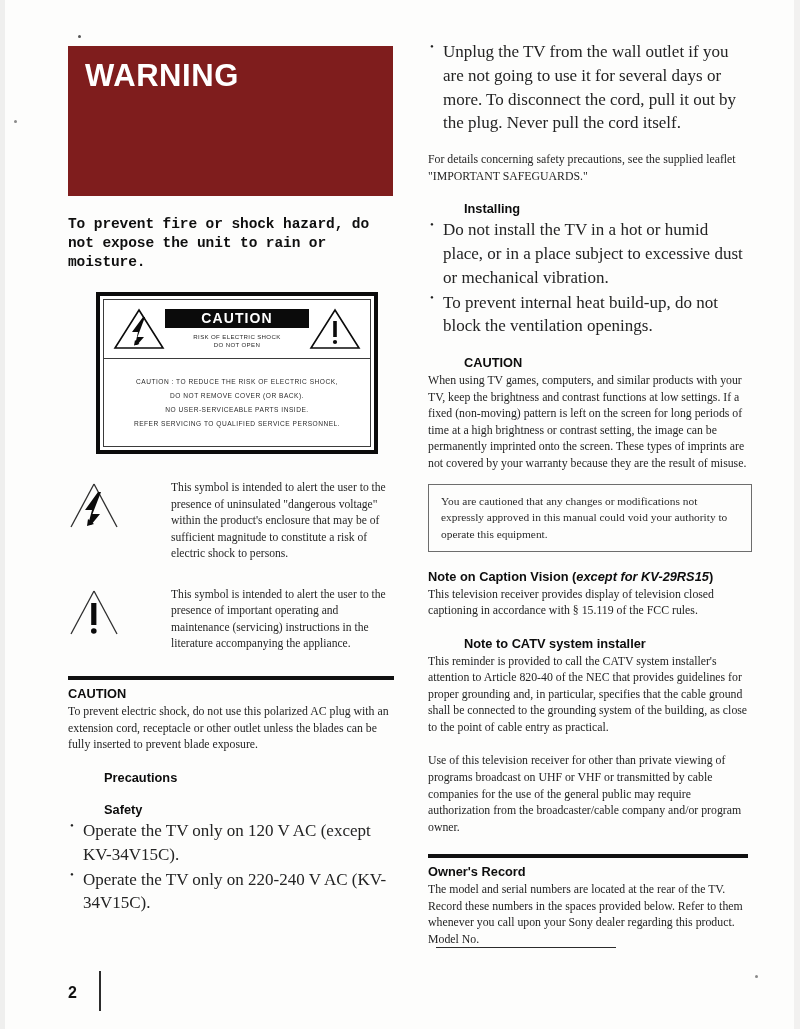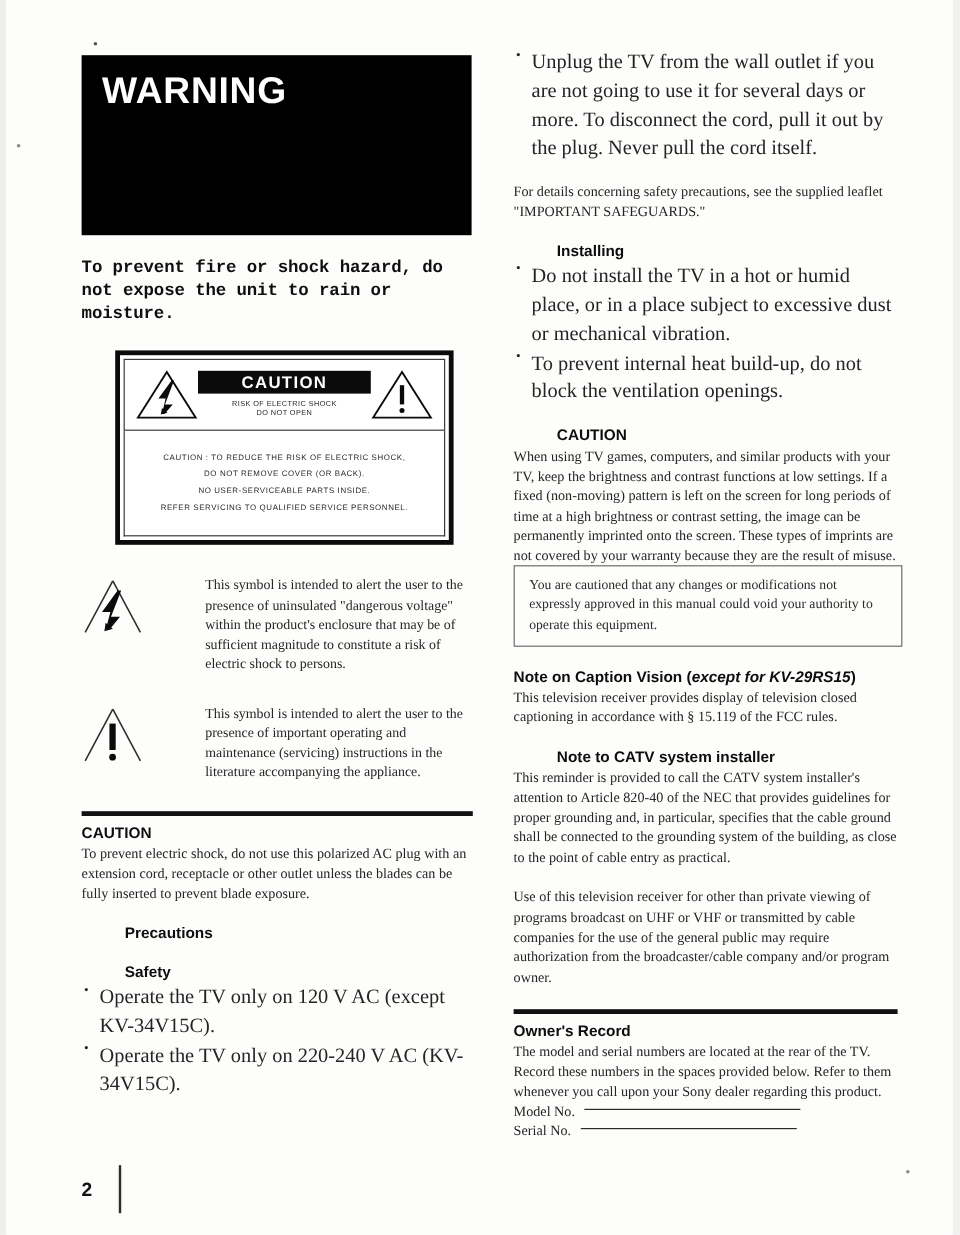--- a/index.html
+++ b/index.html
@@ -17,21 +17,21 @@
   .scan-edge-right{position:absolute;right:0;top:0;width:6px;height:1029px;background:#f2f1f0;}
   .scan-speck{position:absolute;background:#8a8a8a;border-radius:50%;}
 
   .page{position:absolute;left:0;top:0;width:800px;height:1029px;}
 
   .col-left{position:absolute;left:68px;top:30px;width:326px;}
   .col-right{position:absolute;left:428px;top:38px;width:320px;}
 
   
   .warning-box{
-    width:325px;height:150px;background:#000000;
+    width:325px;height:150px;background:#7f1d1d;
     margin-top:16px;position:relative;
   }
   .warning-box .wtext{
     position:absolute;left:17px;top:12px;
     color:#ffffff;
     font-family:"Liberation Sans",sans-serif;
     font-weight:bold;font-size:31px;letter-spacing:0.6px;
   }
   .dot-above{position:absolute;left:10px;top:5px;width:3px;height:3px;background:#555;border-radius:50%;}
 
@@ -100,31 +100,31 @@
     font-size:17px;line-height:1.4;color:#242424;
     padding-left:15px;position:relative;margin-bottom:1px;
   }
   ul.bul li:before{
     content:"\2022";position:absolute;left:2px;top:-1px;font-size:11px;color:#222;
   }
 
   
   .fcc-box{
     border:1px solid #6d6d6d;padding:8px 10px 9px 12px;
-    margin-top:0;width:300px;
+    margin-top:13px;width:300px;
   }
   .fcc-box p{font-size:11.4px;line-height:1.42;margin:0;color:#2b2b2b;}
 
   .note-head{
     font-family:"Liberation Sans",sans-serif;
     font-weight:bold;font-size:12.8px;color:#0d0d0d;margin:17px 0 2px 0;
   }
   .note-head em{font-style:italic;}
 
-  .record-line{display:flex;align-items:center;font-size:11.8px;color:#242424;margin-top:1px;}
+  .record-line{display:flex;align-items:flex-start;font-size:11.8px;color:#242424;margin-top:1px;flex-direction:column;}
   .record-line .lbl{white-space:nowrap;}
   .record-line .blank{
     display:inline-block;height:1px;background:#2b2b2b;margin-left:8px;margin-bottom:4px;
   }
   .blank-model{width:180px;}
   .blank-serial{width:180px;}
 
   
   .footer{position:absolute;left:68px;top:975px;display:flex;align-items:center;}
   .footer .pageno{
@@ -259,24 +259,20 @@
 
     <div class="rule-right" style="margin-top:19px;"></div>
 
     <h3 class="head">Owner's Record</h3>
     <p class="body">The model and serial numbers are located at the rear of the TV. Record these numbers in the spaces provided below. Refer to them whenever you call upon your Sony dealer regarding this product.</p>
 
     <div class="record-line">
       <span class="lbl">Model No.</span>
       <span class="blank blank-model"></span>
     </div>
-    <div class="record-line">
-      <span class="lbl">Serial No.</span>
-      <span class="blank blank-serial"></span>
-    </div>
   </div>
 
   <div class="footer">
     <div class="pageno">2</div>
     <div class="vrule"></div>
   </div>
 
 </div>
 
 </body></html>

